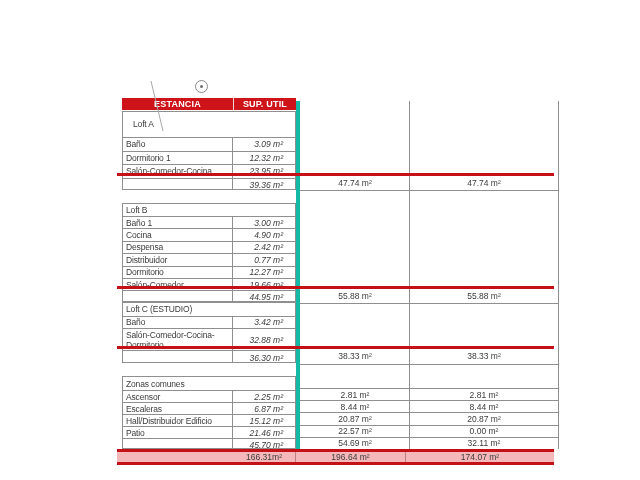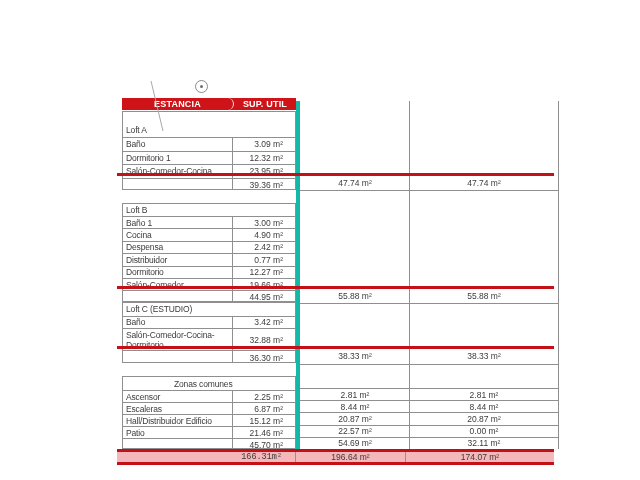--- a/index.html
+++ b/index.html
@@ -12,21 +12,21 @@
 
   
   .axis-marker{left:195px;top:80px;width:11px;height:11px;border:1px solid #8a8a8a;border-radius:50%;
                display:flex;align-items:center;justify-content:center;background:#fff;}
   .axis-marker .dot{width:3px;height:3px;background:#6f6f6f;border-radius:50%;}
 
   
   .lheader{left:122px;top:98px;width:174px;height:12px;background:#ce1319;display:flex;z-index:2;}
   .lheader span{display:flex;align-items:center;justify-content:center;color:#fff;font-weight:bold;
                 font-size:9px;letter-spacing:.2px;}
-  .lh1{width:111px;border-right:1px solid #f4dada;border-radius:6px;}
+  .lh1{width:111px;border-right:1px solid #f4dada;}
   .lh2{flex:1;}
   .rheader{left:296px;top:88px;width:258px;height:13px;background:#ce1319;display:flex;z-index:2;}
   .rheader span{display:flex;align-items:center;justify-content:center;color:#fff;font-weight:bold;
                 font-size:9px;letter-spacing:.2px;}
   .rh1{width:110px;border-right:2px solid #6e0d10;}
   .rh2{flex:1;}
 
   
   .right-body{left:296px;top:101px;width:258px;height:348px;border-left:4px solid #14b8a6;
               border-right:1px solid #8f8f8f;z-index:1;}
@@ -42,43 +42,43 @@
   .rzrow .rc1{width:110px;text-align:center;}
   .rzrow .rc2{flex:1;text-align:center;}
 
   
   .lbox{left:122px;width:174px;border:1px solid #8f8f8f;box-sizing:border-box;background:#fff;z-index:1;}
   .lbox .vdiv{position:absolute;left:109px;width:1px;bottom:0;background:#8f8f8f;}
   .lrow{display:flex;align-items:center;box-sizing:border-box;font-size:8.5px;}
   .lrow + .lrow{border-top:1px solid #8f8f8f;}
   .cn{width:110px;padding-left:3px;white-space:nowrap;letter-spacing:-0.15px;box-sizing:border-box;}
   .cn.wrap{white-space:normal;overflow-wrap:anywhere;line-height:10px;}
-  .cv{flex:1;text-align:right;padding-right:12px;}
+  .cv{flex:1;text-align:right;padding-right:12px;font-style:italic;}
   .lrow.grouplabel .cn{width:100%;}
-  .lrow.tall{align-items:flex-end;padding-bottom:2px;}
+  .lrow.tall{align-items:center;padding-bottom:2px;margin-left:7px;}
 
   #boxA{top:111px;height:79px;} #boxA .vdiv{top:25px;}
   #boxA .lrow{height:13.5px;} #boxA .lrow.tall{height:25px;}
   #boxB{top:203px;height:99px;} #boxB .vdiv{top:12px;}
   #boxB .lrow{height:12.4px;} #boxB .grouplabel{height:12px;} #boxB .subtotal{height:12.6px;}
   #boxC{top:302px;height:61px;} #boxC .vdiv{top:12.5px;}
   #boxC .lrow{height:12.5px;} #boxC .dblrow{height:22px;} #boxC .subtotal{height:14px;}
   #boxD{top:376px;height:73px;} #boxD .vdiv{top:13px;}
-  #boxD .lrow{height:12px;} #boxD .grouplabel{height:13px;margin-left:48px;}
+  #boxD .lrow{height:12px;} #boxD .grouplabel{height:13px;}
 
   
   .redline{left:117px;width:437px;height:3px;background:#c41017;z-index:5;}
   #redA{top:173px;} #redB{top:286px;} #redC{top:346px;}
 
   
   .total-row{left:117px;top:449px;width:437px;background:#f4b8bb;border-top:3px solid #c41017;
              border-bottom:3px solid #c41017;display:flex;align-items:center;height:10px;
              font-size:8.5px;z-index:6;box-sizing:content-box;}
   .total-row .t1{width:179px;text-align:right;padding-right:13px;box-sizing:border-box;height:100%;
-                 display:flex;align-items:center;justify-content:flex-end;border-right:1px solid #c27d80;font-family:Liberation Mono, monospace;}
+                 display:flex;align-items:center;justify-content:flex-end;border-right:1px solid #c27d80;}
   .total-row .t2{width:109px;text-align:left;height:100%;display:flex;align-items:center;
                  justify-content:center;border-right:1px solid #c27d80;}
   .total-row .t3{flex:1;text-align:center;height:100%;display:flex;align-items:center;justify-content:center;}
 
   .leader-svg{left:148px;top:78px;z-index:3;}
 </style>
 </head>
 <body>
 
 <div id="screen">

